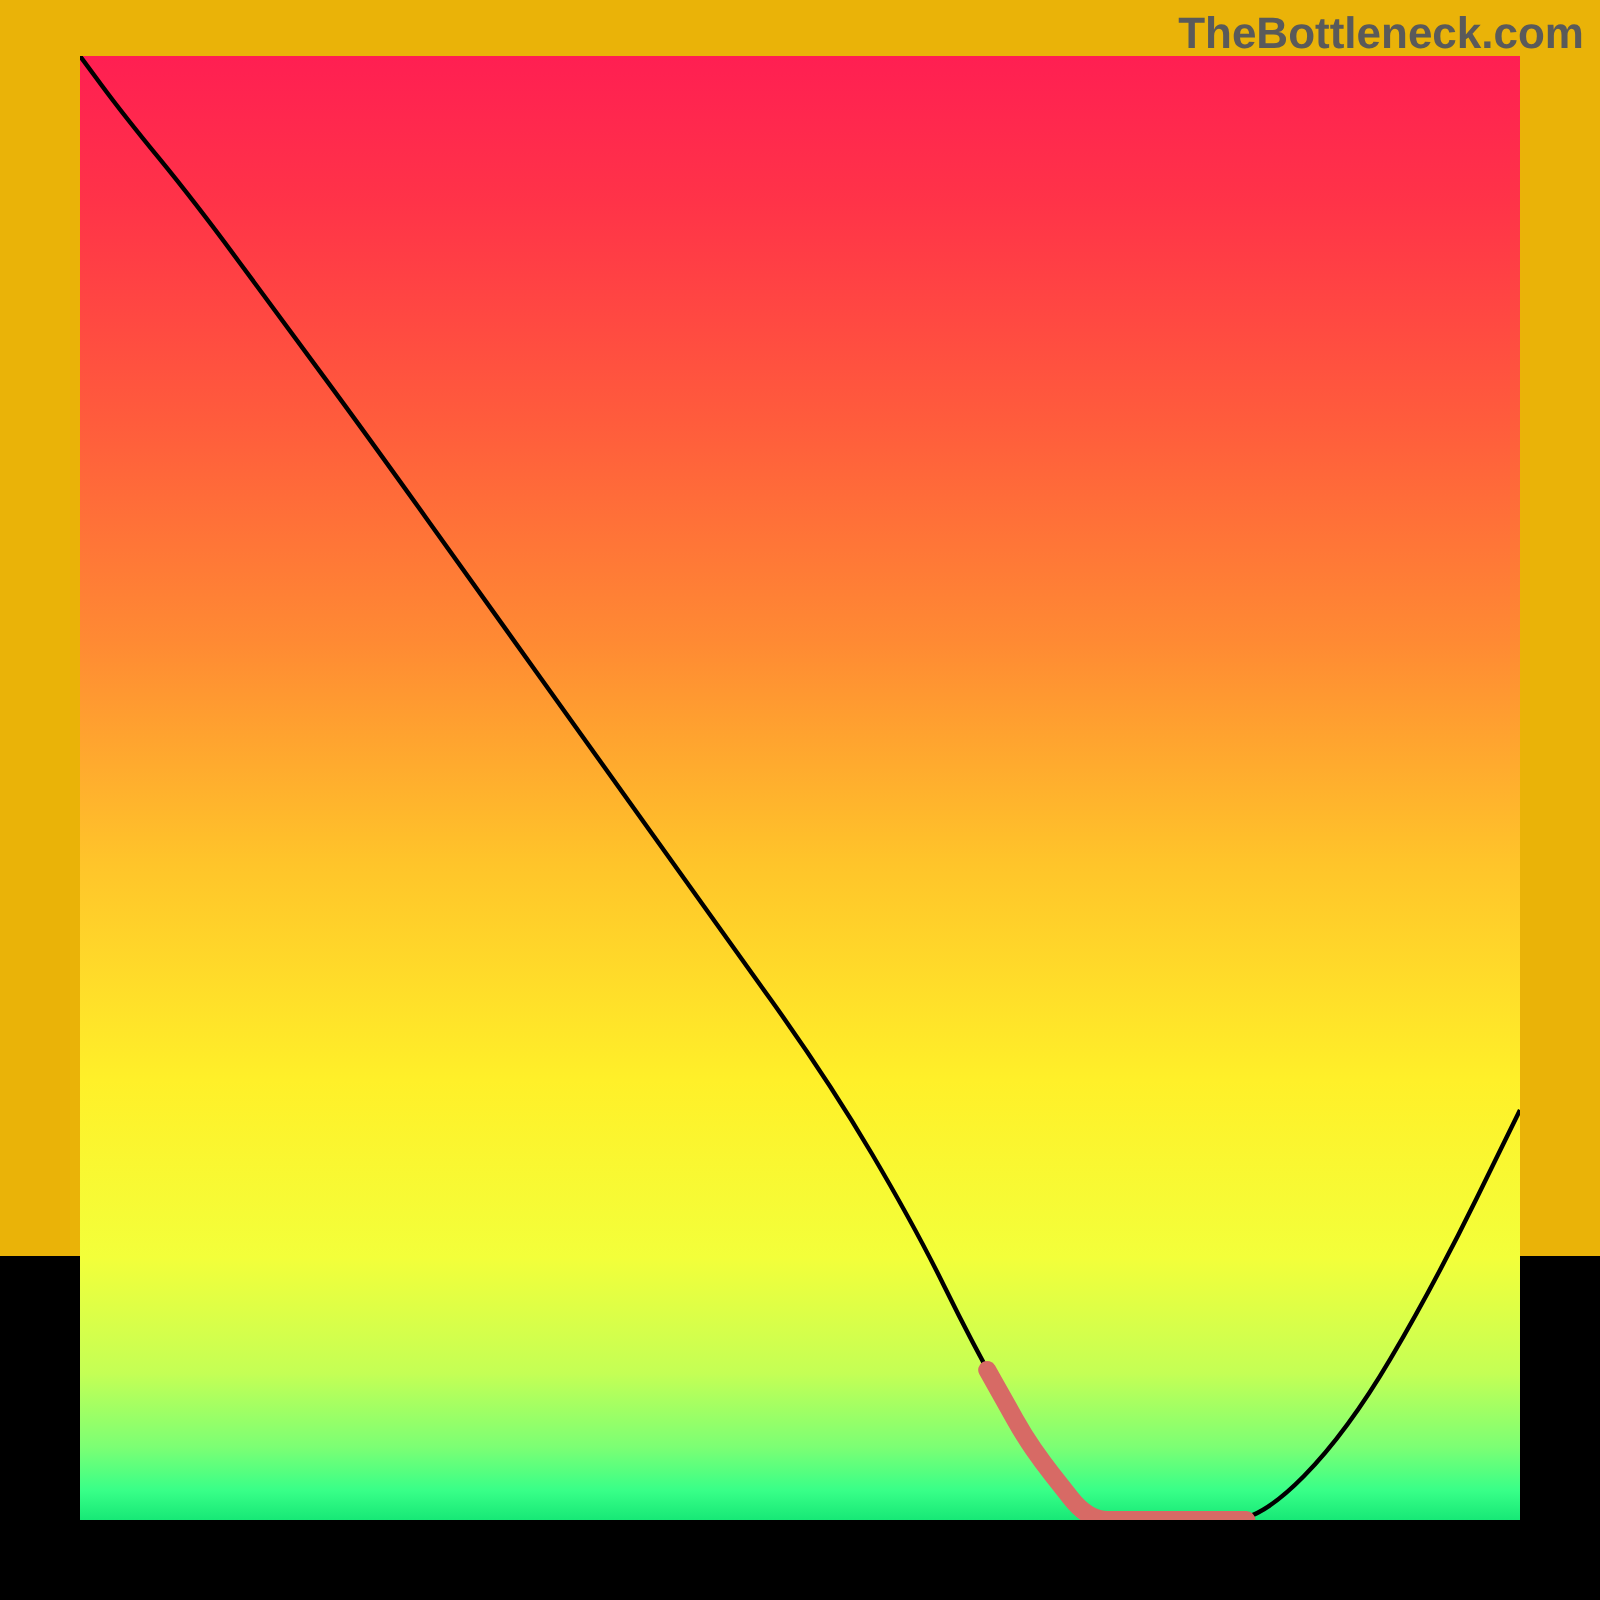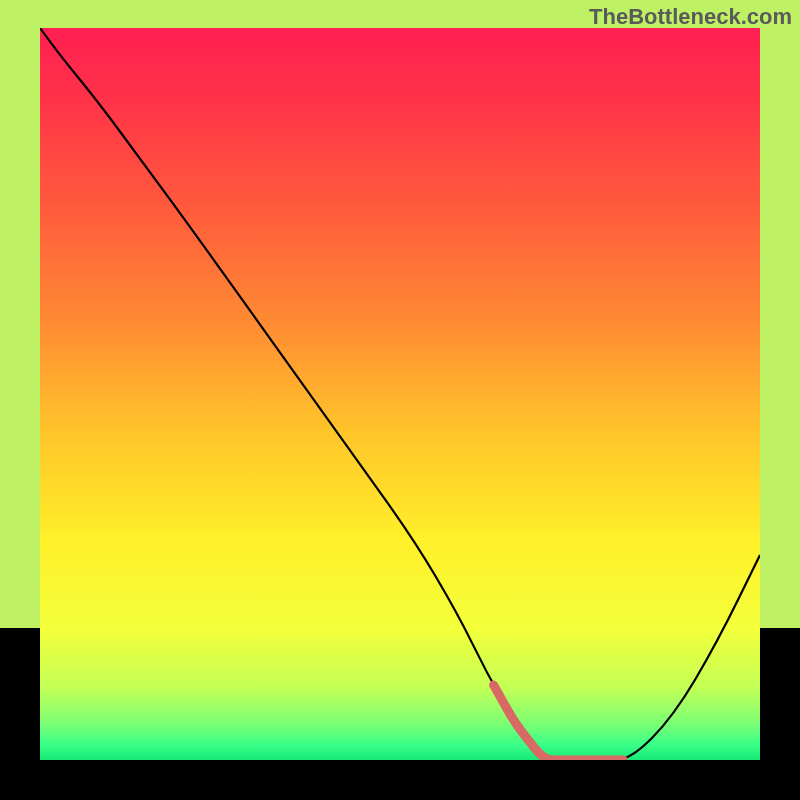--- a/index.html
+++ b/index.html
@@ -1,17 +1,17 @@
 <!DOCTYPE html>
 <html><head>
 <meta charset="utf-8">
 <style>
   * { margin: 0; padding: 0; box-sizing: border-box; }
   html, body { width: 800px; height: 800px; background: #000; overflow: hidden; }
-  .container { position: relative; width: 800px; height: 628px; background: #bef264; }
+  .container { position: relative; width: 800px; height: 628px; background: #eab308; }
   .watermark {
     position: absolute;
     top: 4px;
     right: 8px;
     font-family: Arial, Helvetica, sans-serif;
     font-size: 22px;
     font-weight: bold;
     color: #5a5a5a;
     z-index: 10;
   }

